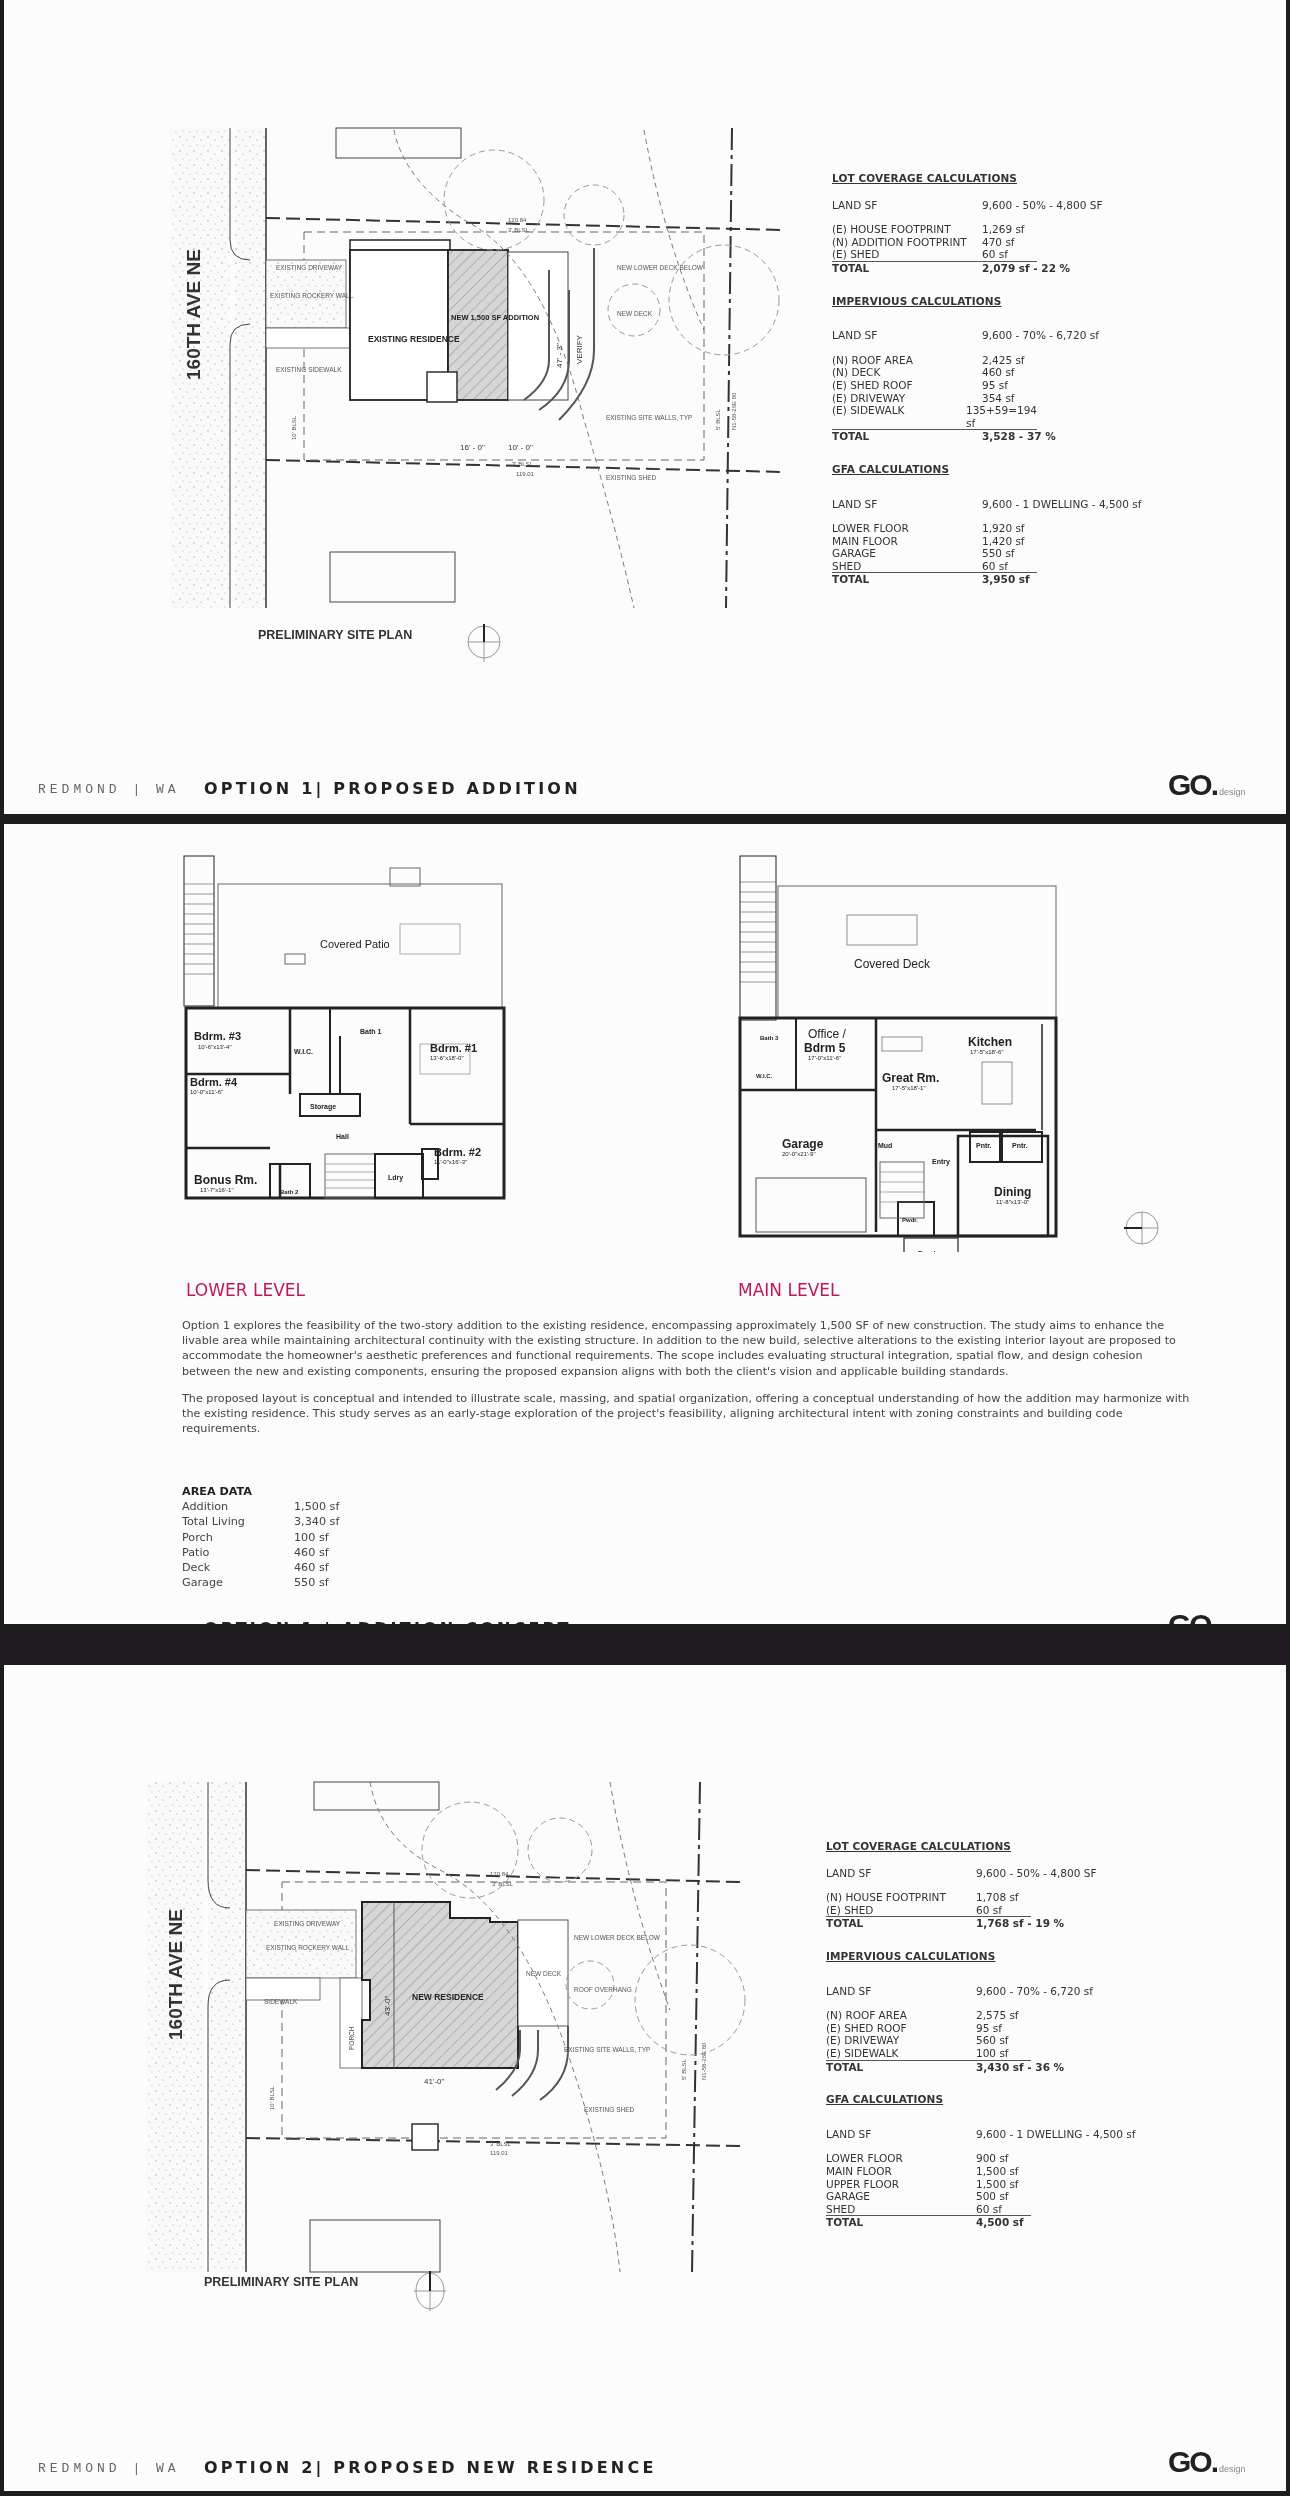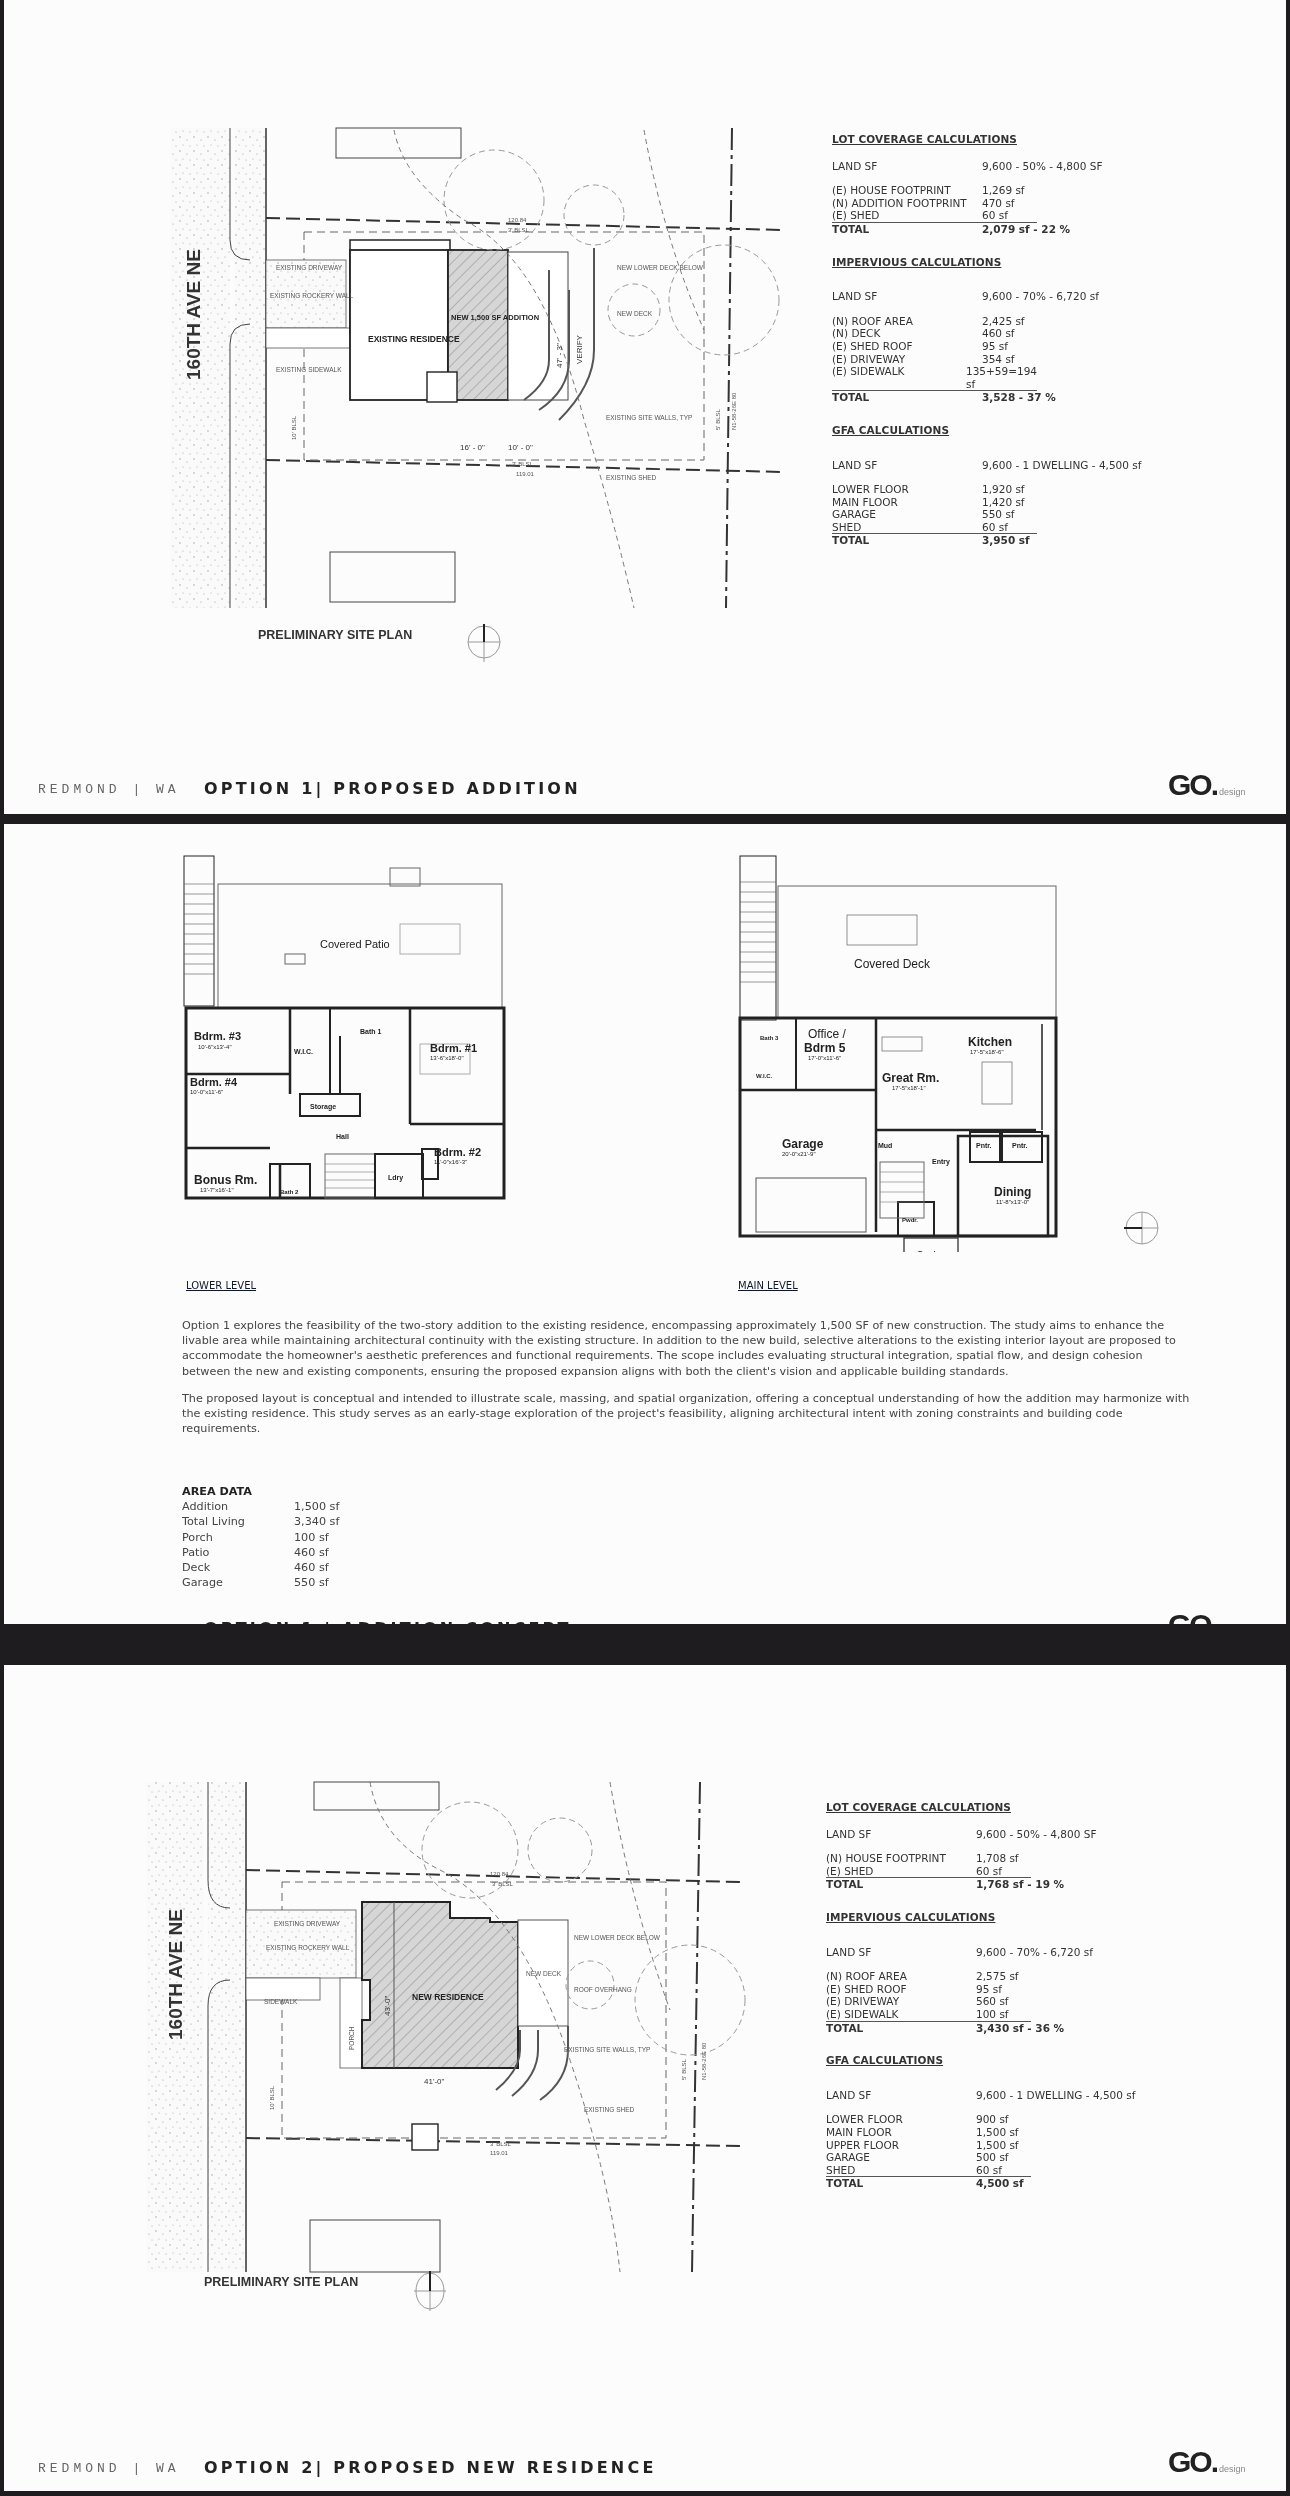--- a/index.html
+++ b/index.html
@@ -2,35 +2,35 @@
 <html><head>
 <meta charset="utf-8">
 <style>
   html,body{margin:0;padding:0;background:#1e1c1f;}
   body{width:1290px;height:2496px;position:relative;overflow:hidden;font-family:"Liberation Sans",sans-serif;color:#2a2a2a;}
   .page{position:absolute;left:4px;width:1282px;background:#fdfcfd;overflow:hidden;}
   #p1{top:0;height:814px;}
   #p2{top:824px;height:800px;}
   #p3{top:1665px;height:826px;}
   .abs{position:absolute;}
-  .calc{font-family:"DejaVu Sans",sans-serif;font-size:10.5px;color:#333;line-height:12.6px;}
+  .calc{font-family:"DejaVu Sans",sans-serif;font-size:10.5px;color:#333;line-height:12.6px;margin-top:39px;}
   .calc .h{font-weight:bold;text-decoration:underline;letter-spacing:0.1px;margin-bottom:14px;}
   .calc .row{display:flex;}
   .calc .row .l{width:150px;}
   .calc .row .v{flex:1;}
   .calc .ul{border-bottom:1.2px solid #555;width:205px;}
   .calc .tot{font-weight:bold;}
   .calc .gap{height:12px;}
   .calc .gap2{height:20px;}
   .footer-loc{font-family:Liberation Mono, monospace;font-size:13px;letter-spacing:4px;color:#666;}
   .footer-title{font-family:"DejaVu Sans",sans-serif;font-size:16px;font-weight:bold;letter-spacing:3.2px;color:#222;}
   .logo{font-family:"Liberation Sans",sans-serif;font-weight:bold;font-size:30px;color:#222;letter-spacing:-2px;}
   .logo small{font-size:9px;color:#888;letter-spacing:0;font-weight:normal;margin-left:2px;}
   .plan-label{font-family:"Liberation Sans",sans-serif;font-size:12.5px;font-weight:bold;color:#333;}
-  .lvl-label{font-family:"DejaVu Sans",sans-serif;font-size:10px;text-decoration:underline;color:#0f172a;}
+  .lvl-label{font-family:"DejaVu Sans",sans-serif;font-size:17px;color:#be185d;}
   .overview{font-family:"DejaVu Sans",sans-serif;font-size:11.2px;line-height:15.2px;color:#444;}
   .overview .ttl{font-weight:bold;color:#222;}
   .area{font-family:"DejaVu Sans",sans-serif;font-size:11.2px;line-height:15.2px;color:#444;}
   .area .row{display:flex;}
   .area .row .l{width:112px;}
   svg text{font-family:"Liberation Sans",sans-serif;}
 </style>
 </head>
 <body>
 

